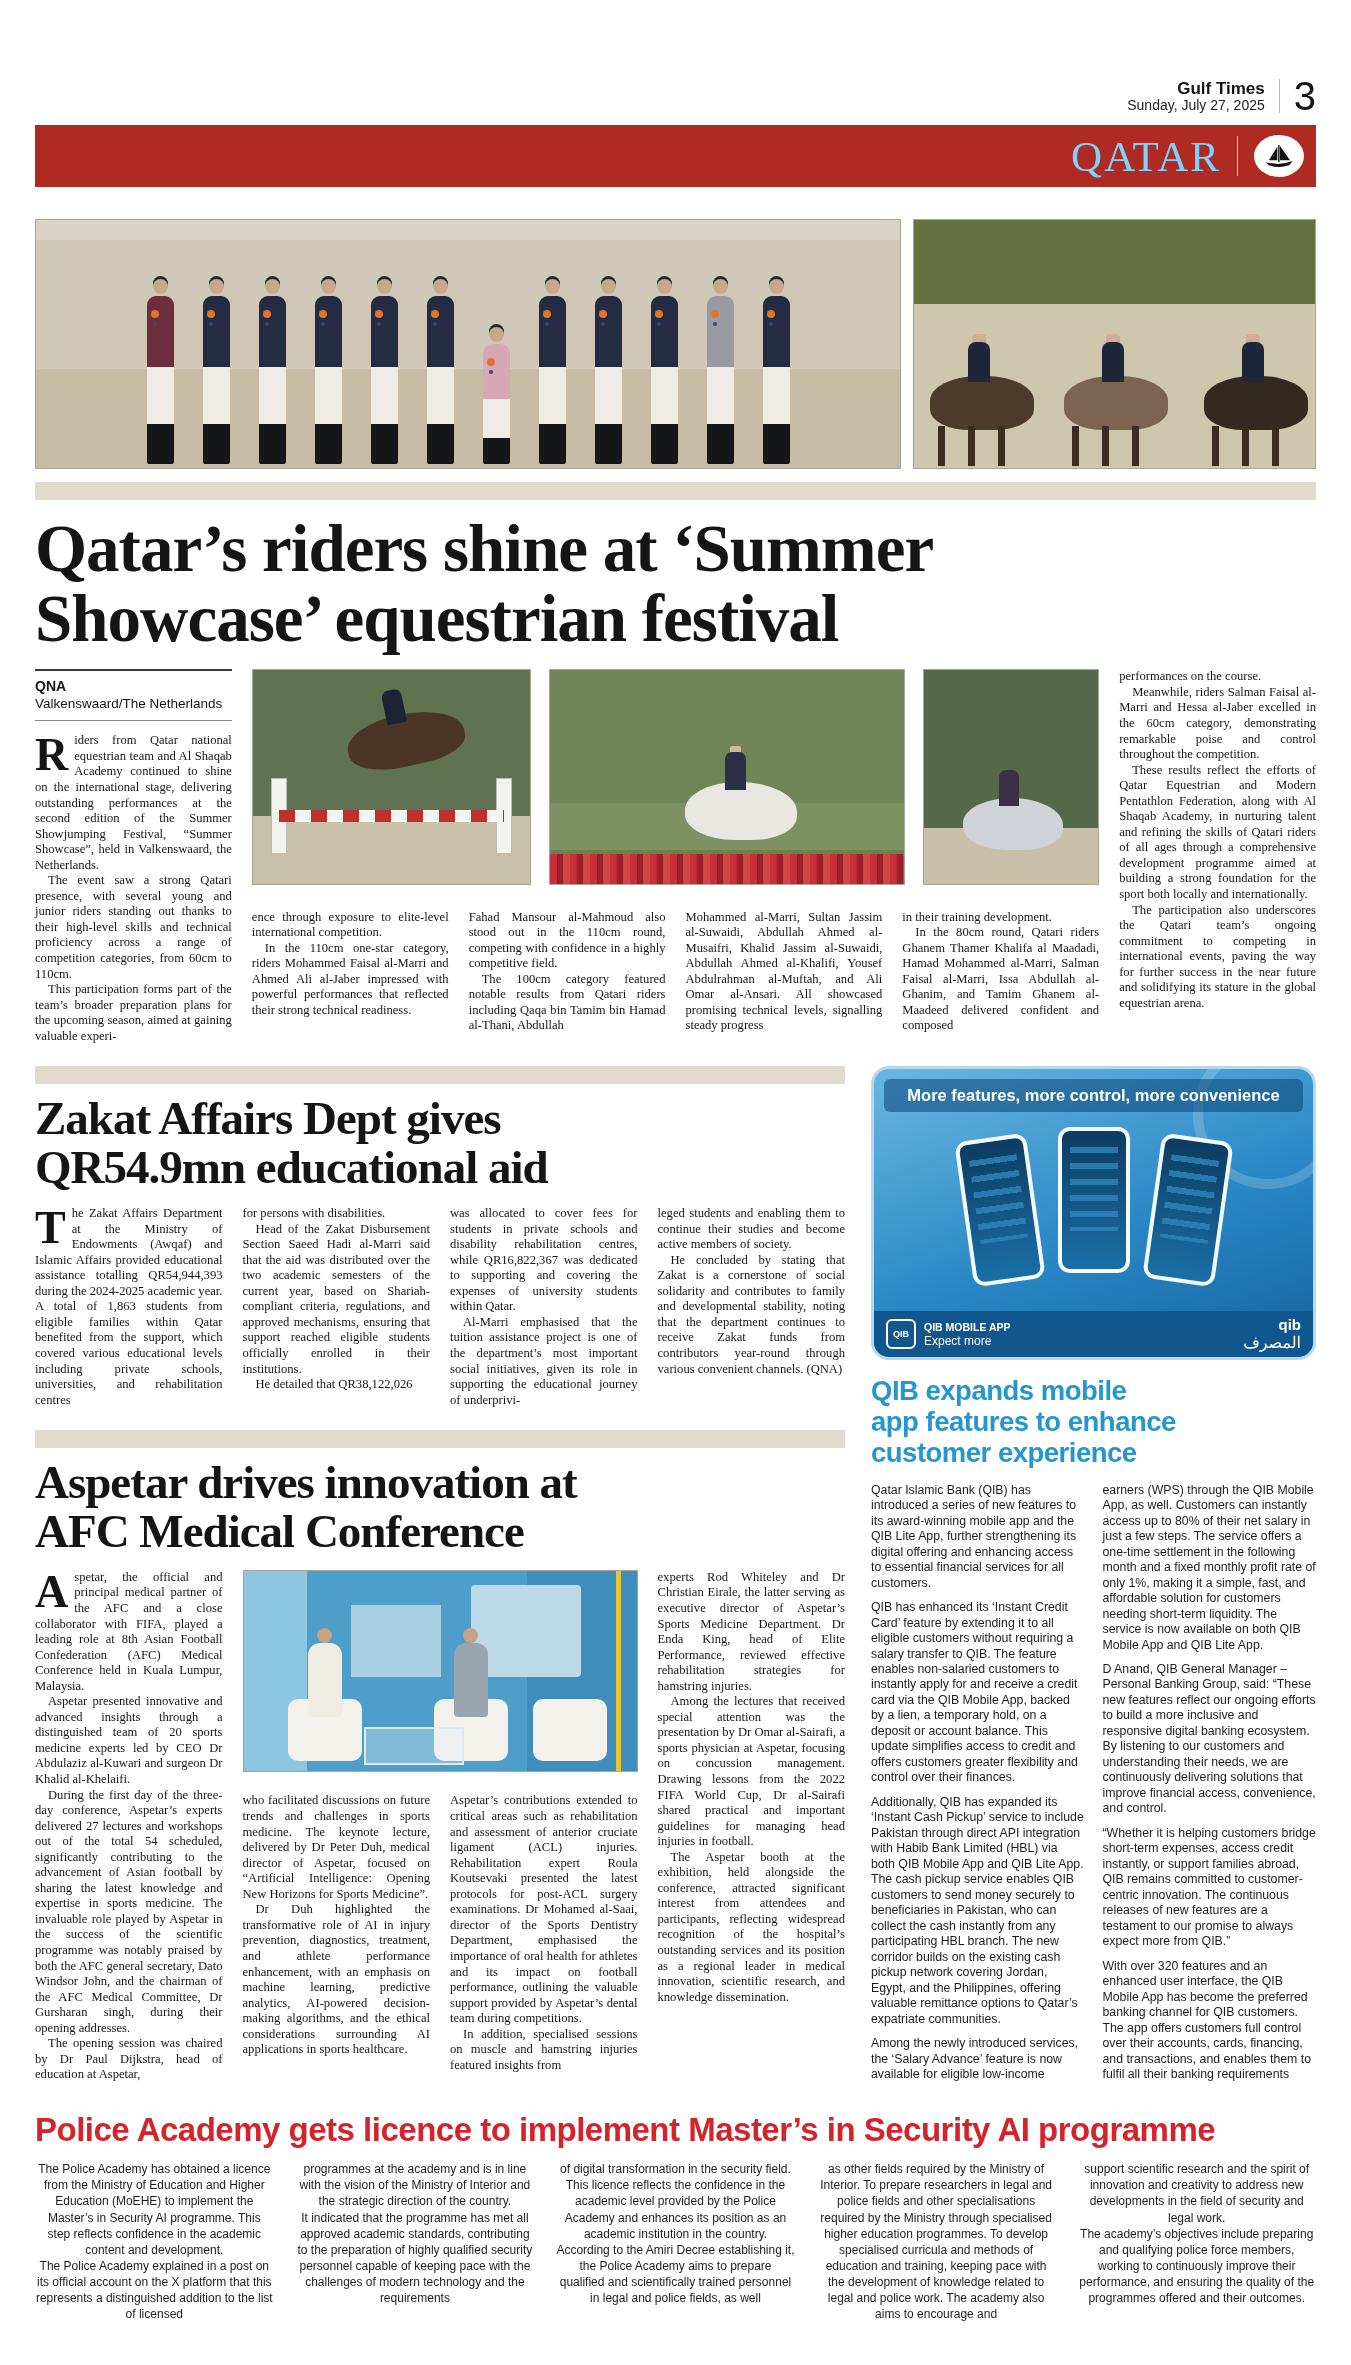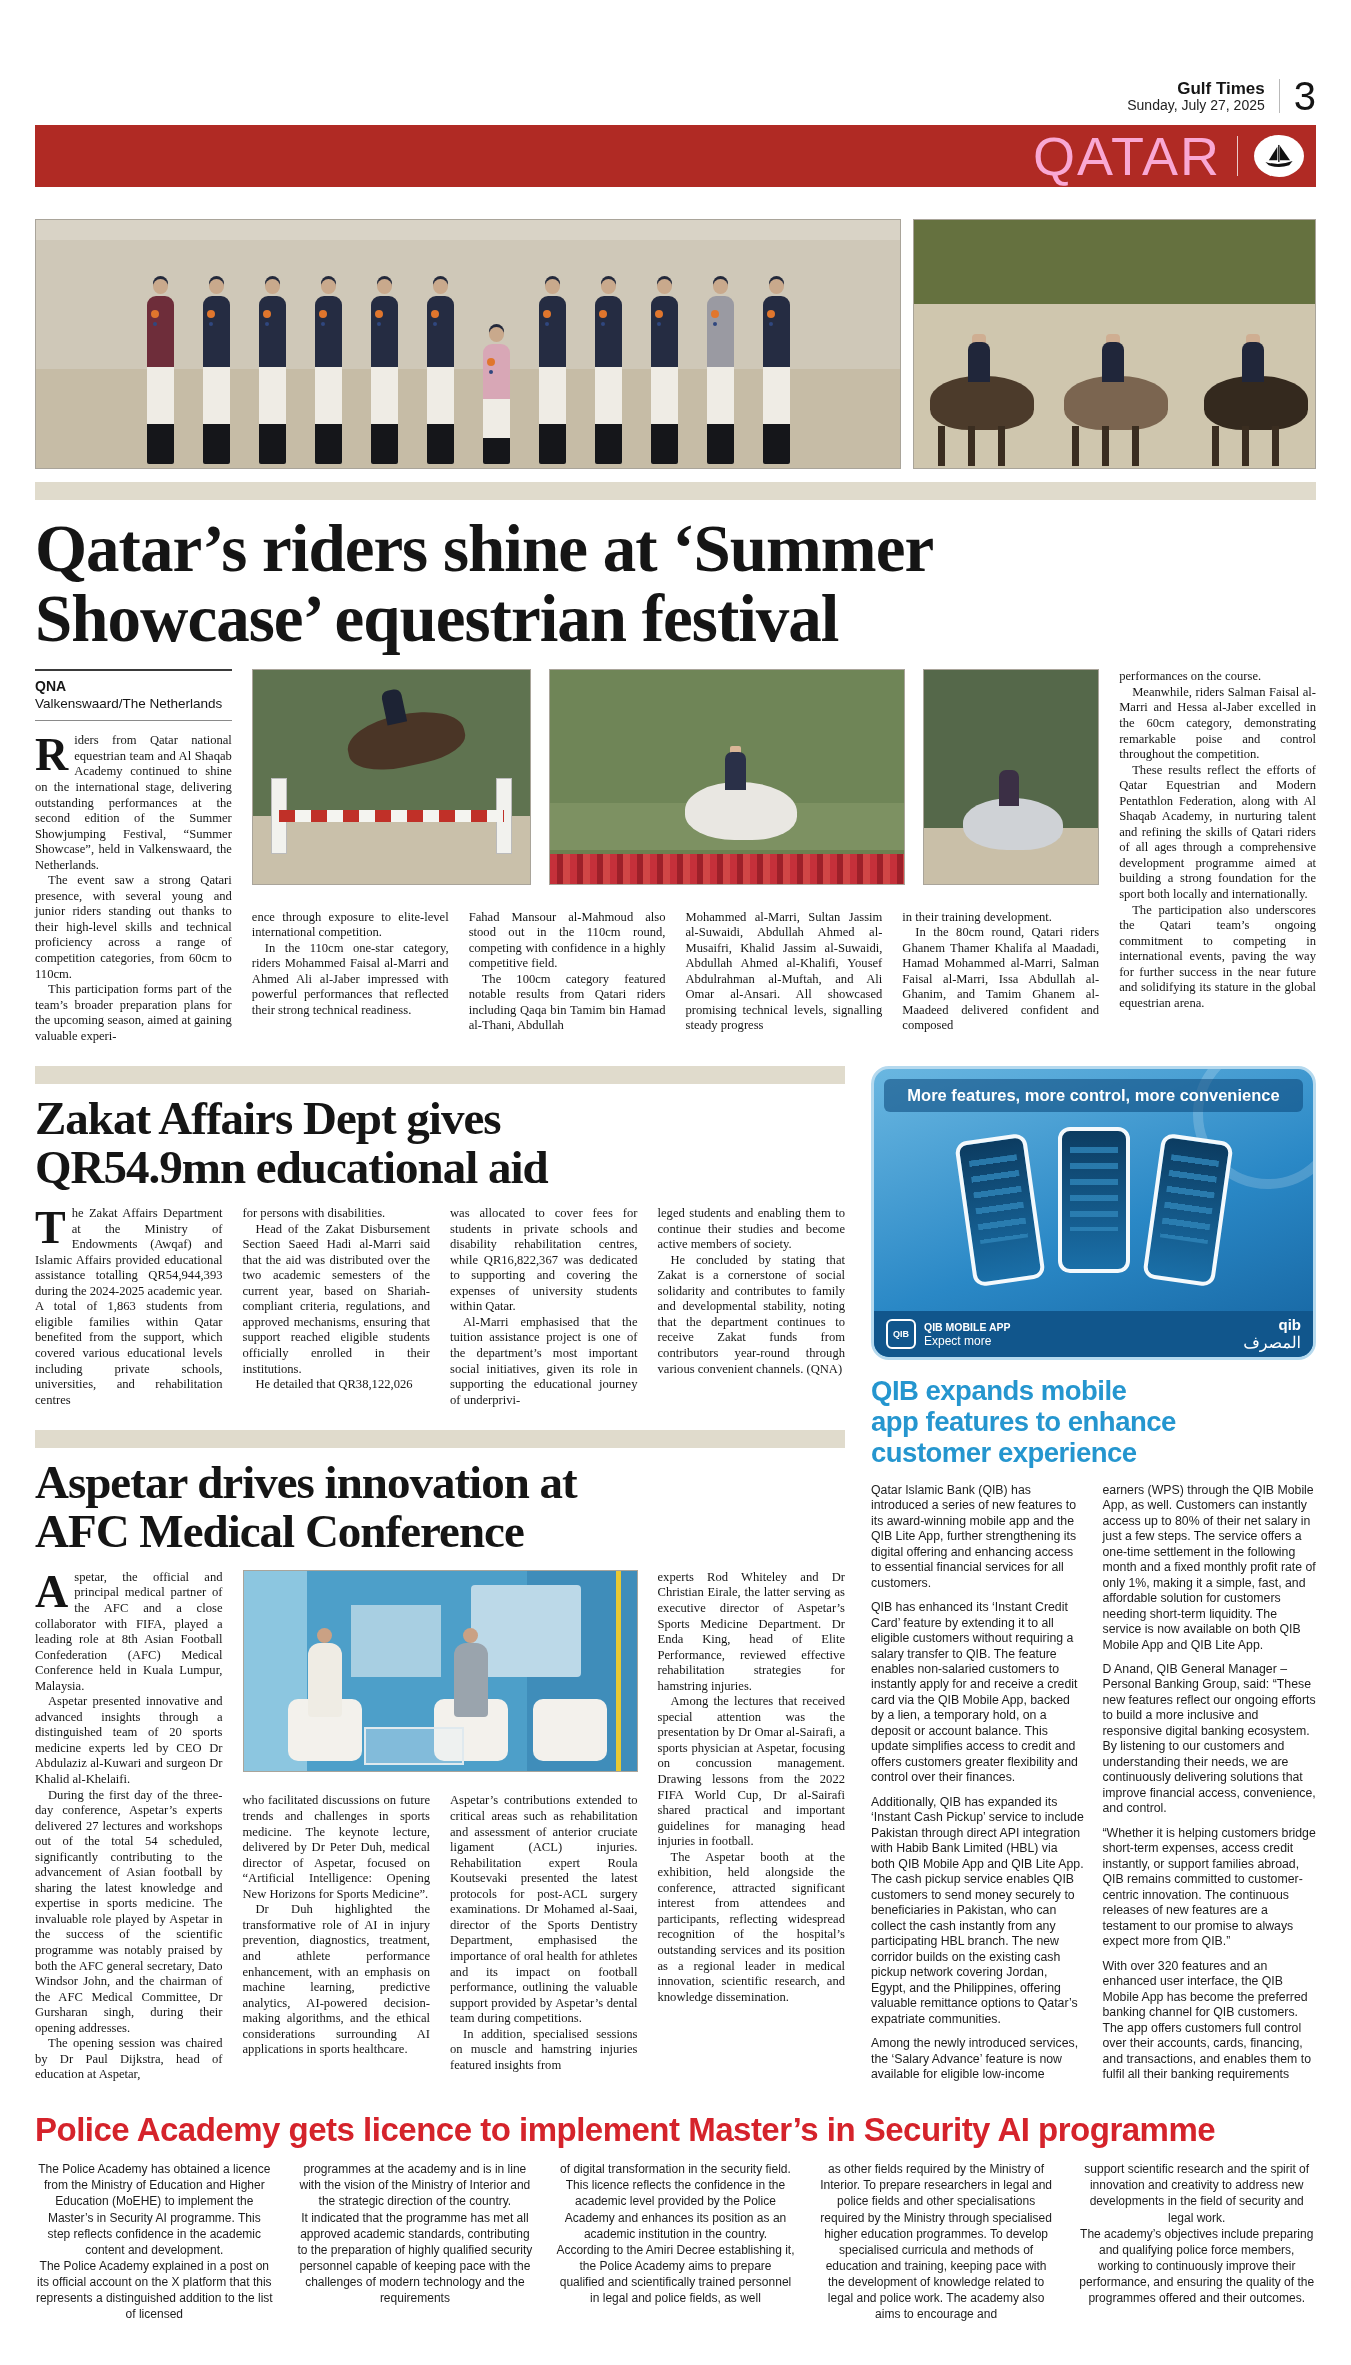--- a/index.html
+++ b/index.html
@@ -11,22 +11,22 @@
   
   .mast{display:flex;justify-content:flex-end;align-items:center;padding-top:76px;gap:14px;}
   .mast-txt{text-align:right;font-family:"Liberation Sans",sans-serif;line-height:1.05;}
   .mast-paper{font-weight:bold;font-size:17px;}
   .mast-date{font-size:14px;color:#222;}
   .mast-rule{width:1px;height:34px;background:#b9b9b9;}
   .mast-page{font-family:"Liberation Sans",sans-serif;font-size:40px;font-weight:400;line-height:1;}
 
   .banner{margin-top:9px;height:62px;background:#b02a24;display:flex;align-items:center;
           justify-content:flex-end;padding-right:12px;}
-  .banner-word{color:#f9a8d4;font-family:Liberation Sans, sans-serif;font-weight:300;
-               font-size:54px;letter-spacing:2px;line-height:1;}
+  .banner-word{color:#7dd3fc;font-family:Liberation Serif, serif;font-weight:300;
+               font-size:43px;letter-spacing:2px;line-height:1;}
   .banner-sep{width:1px;height:40px;background:rgba(255,255,255,.75);margin:0 16px;}
   .banner-oval{width:50px;height:42px;background:#fff;border-radius:50%;display:flex;
                align-items:center;justify-content:center;}
 
   
   .ph{position:relative;overflow:hidden;border:1px solid #a9a49a;box-sizing:border-box;}
   .toprow{display:flex;gap:12px;margin-top:32px;}
   .ph-team{flex:0 0 866px;height:250px;background:linear-gradient(#d9d3c6 0 8%,#cfc8b8 8% 60%,#c6bca6 60%);}
   .figs{position:absolute;left:0;right:0;bottom:4px;display:flex;justify-content:center;
         align-items:flex-end;gap:29px;}

